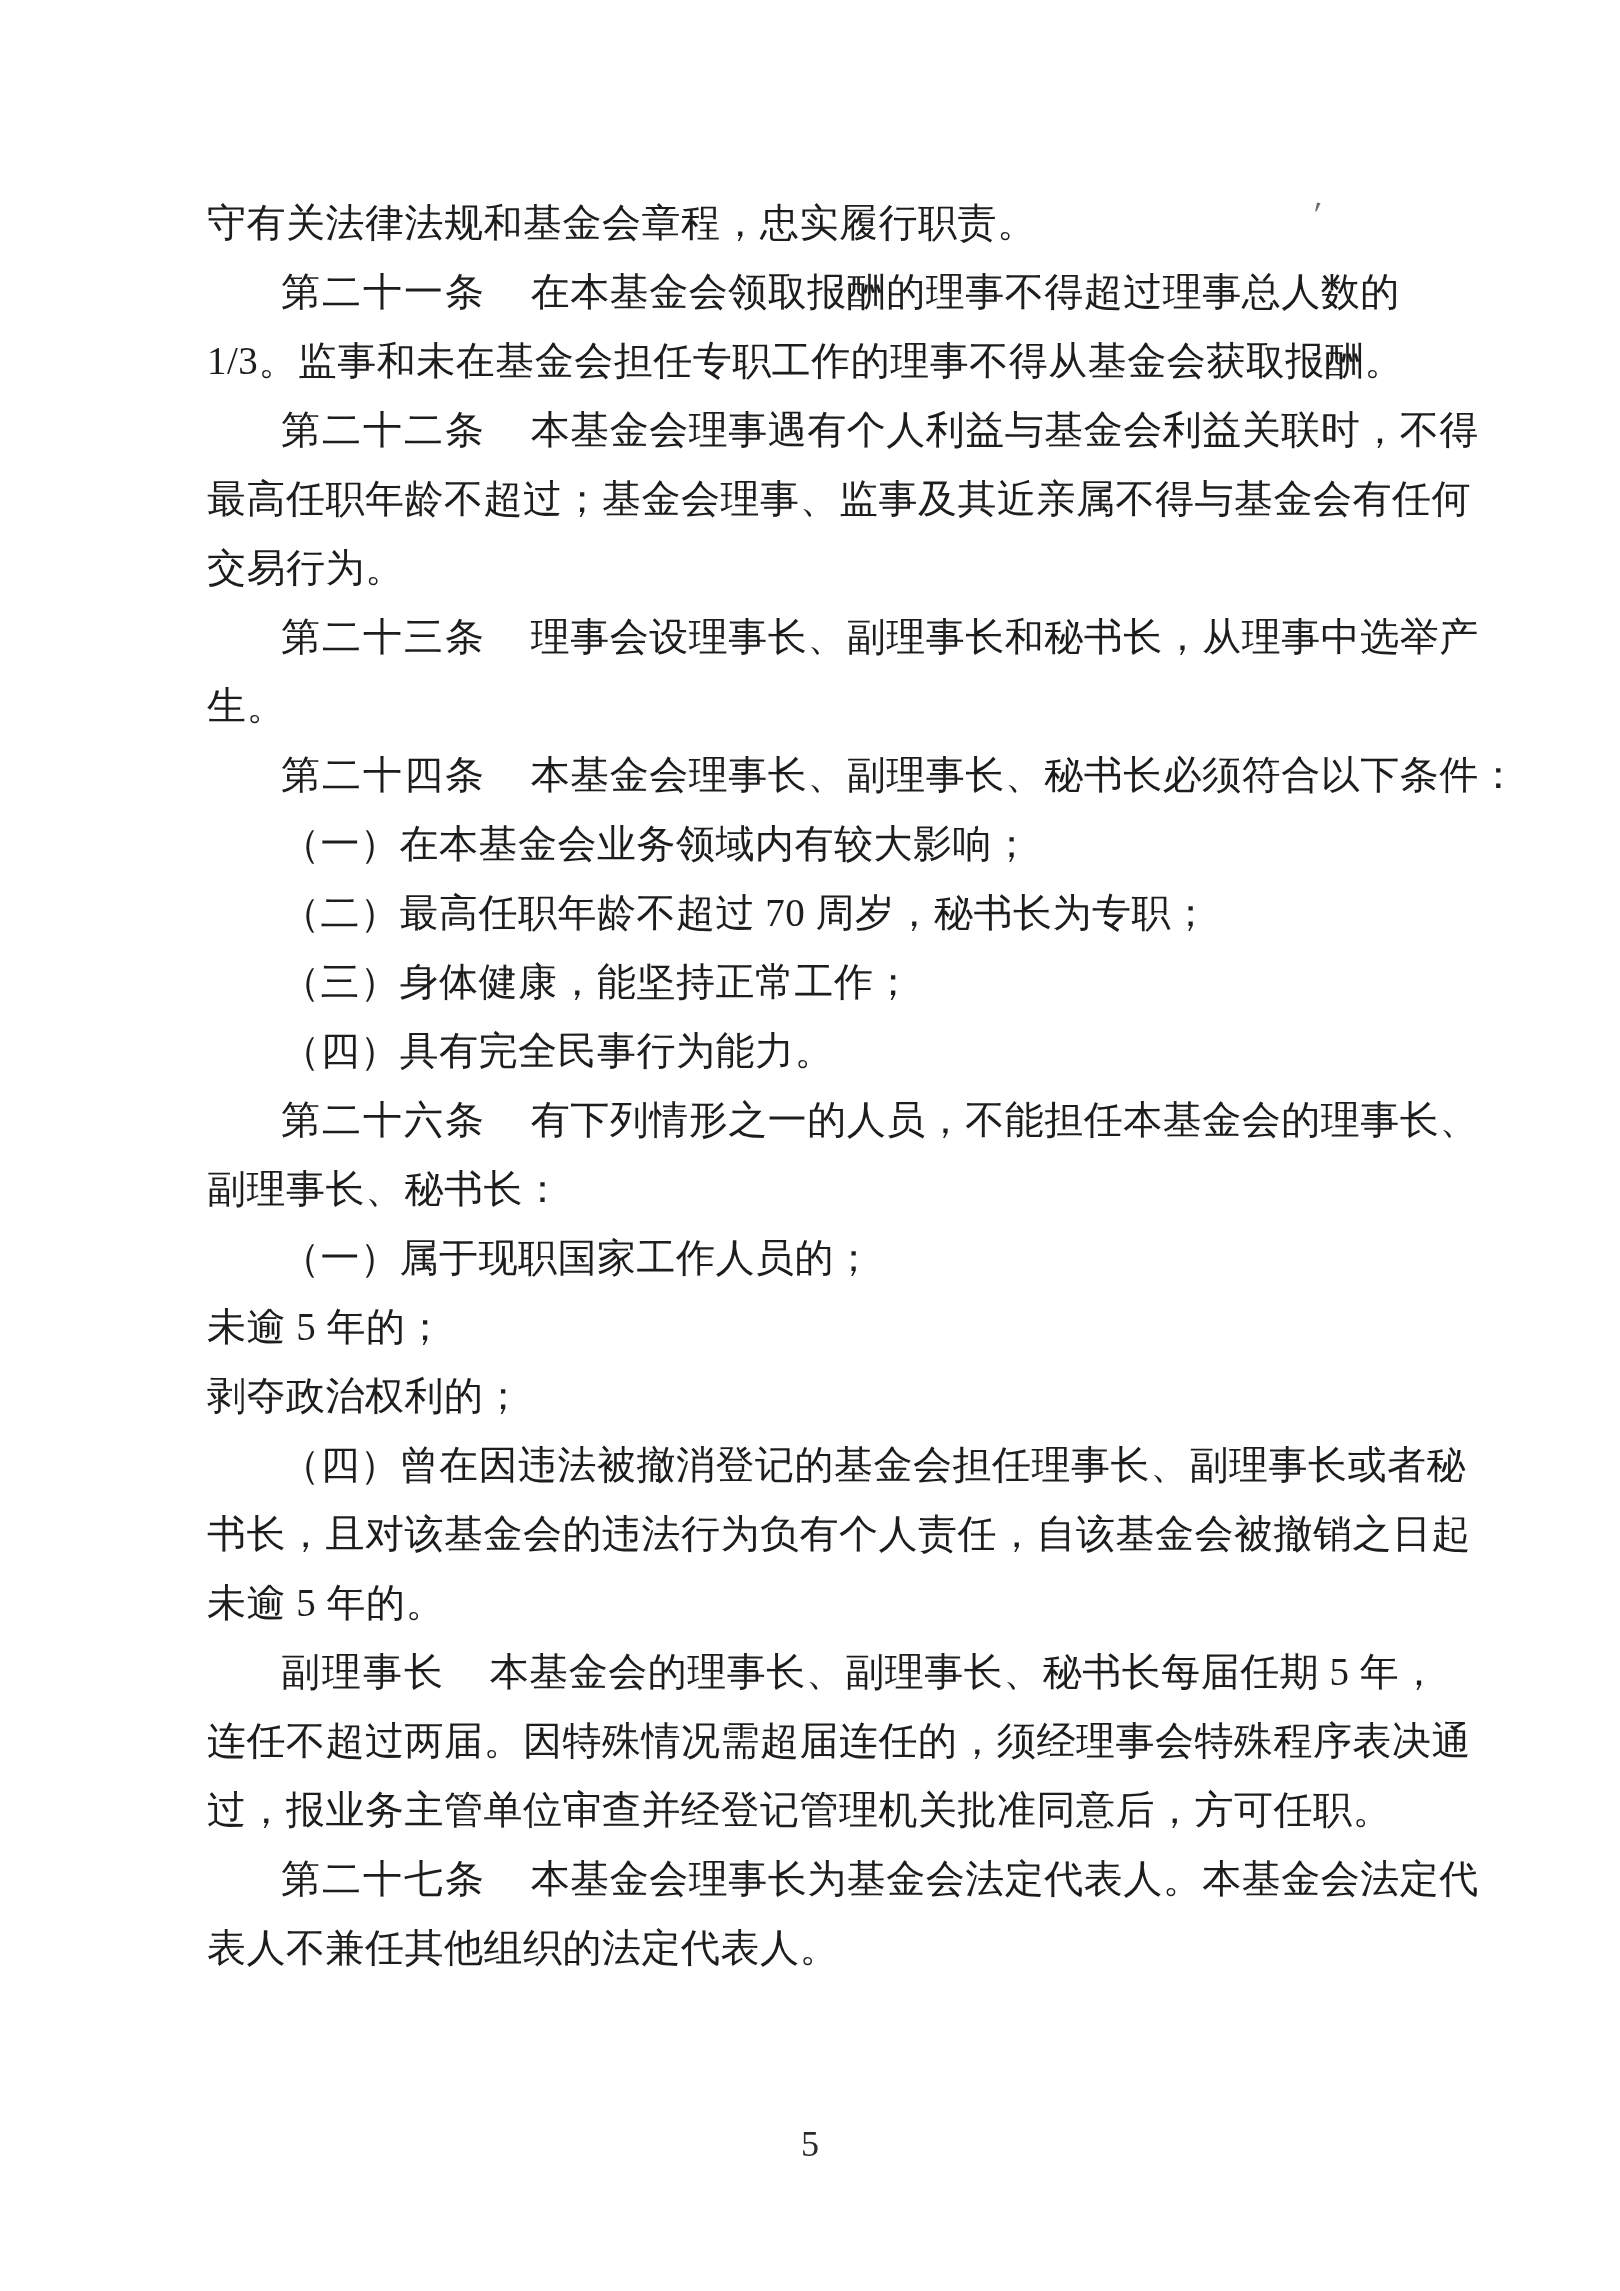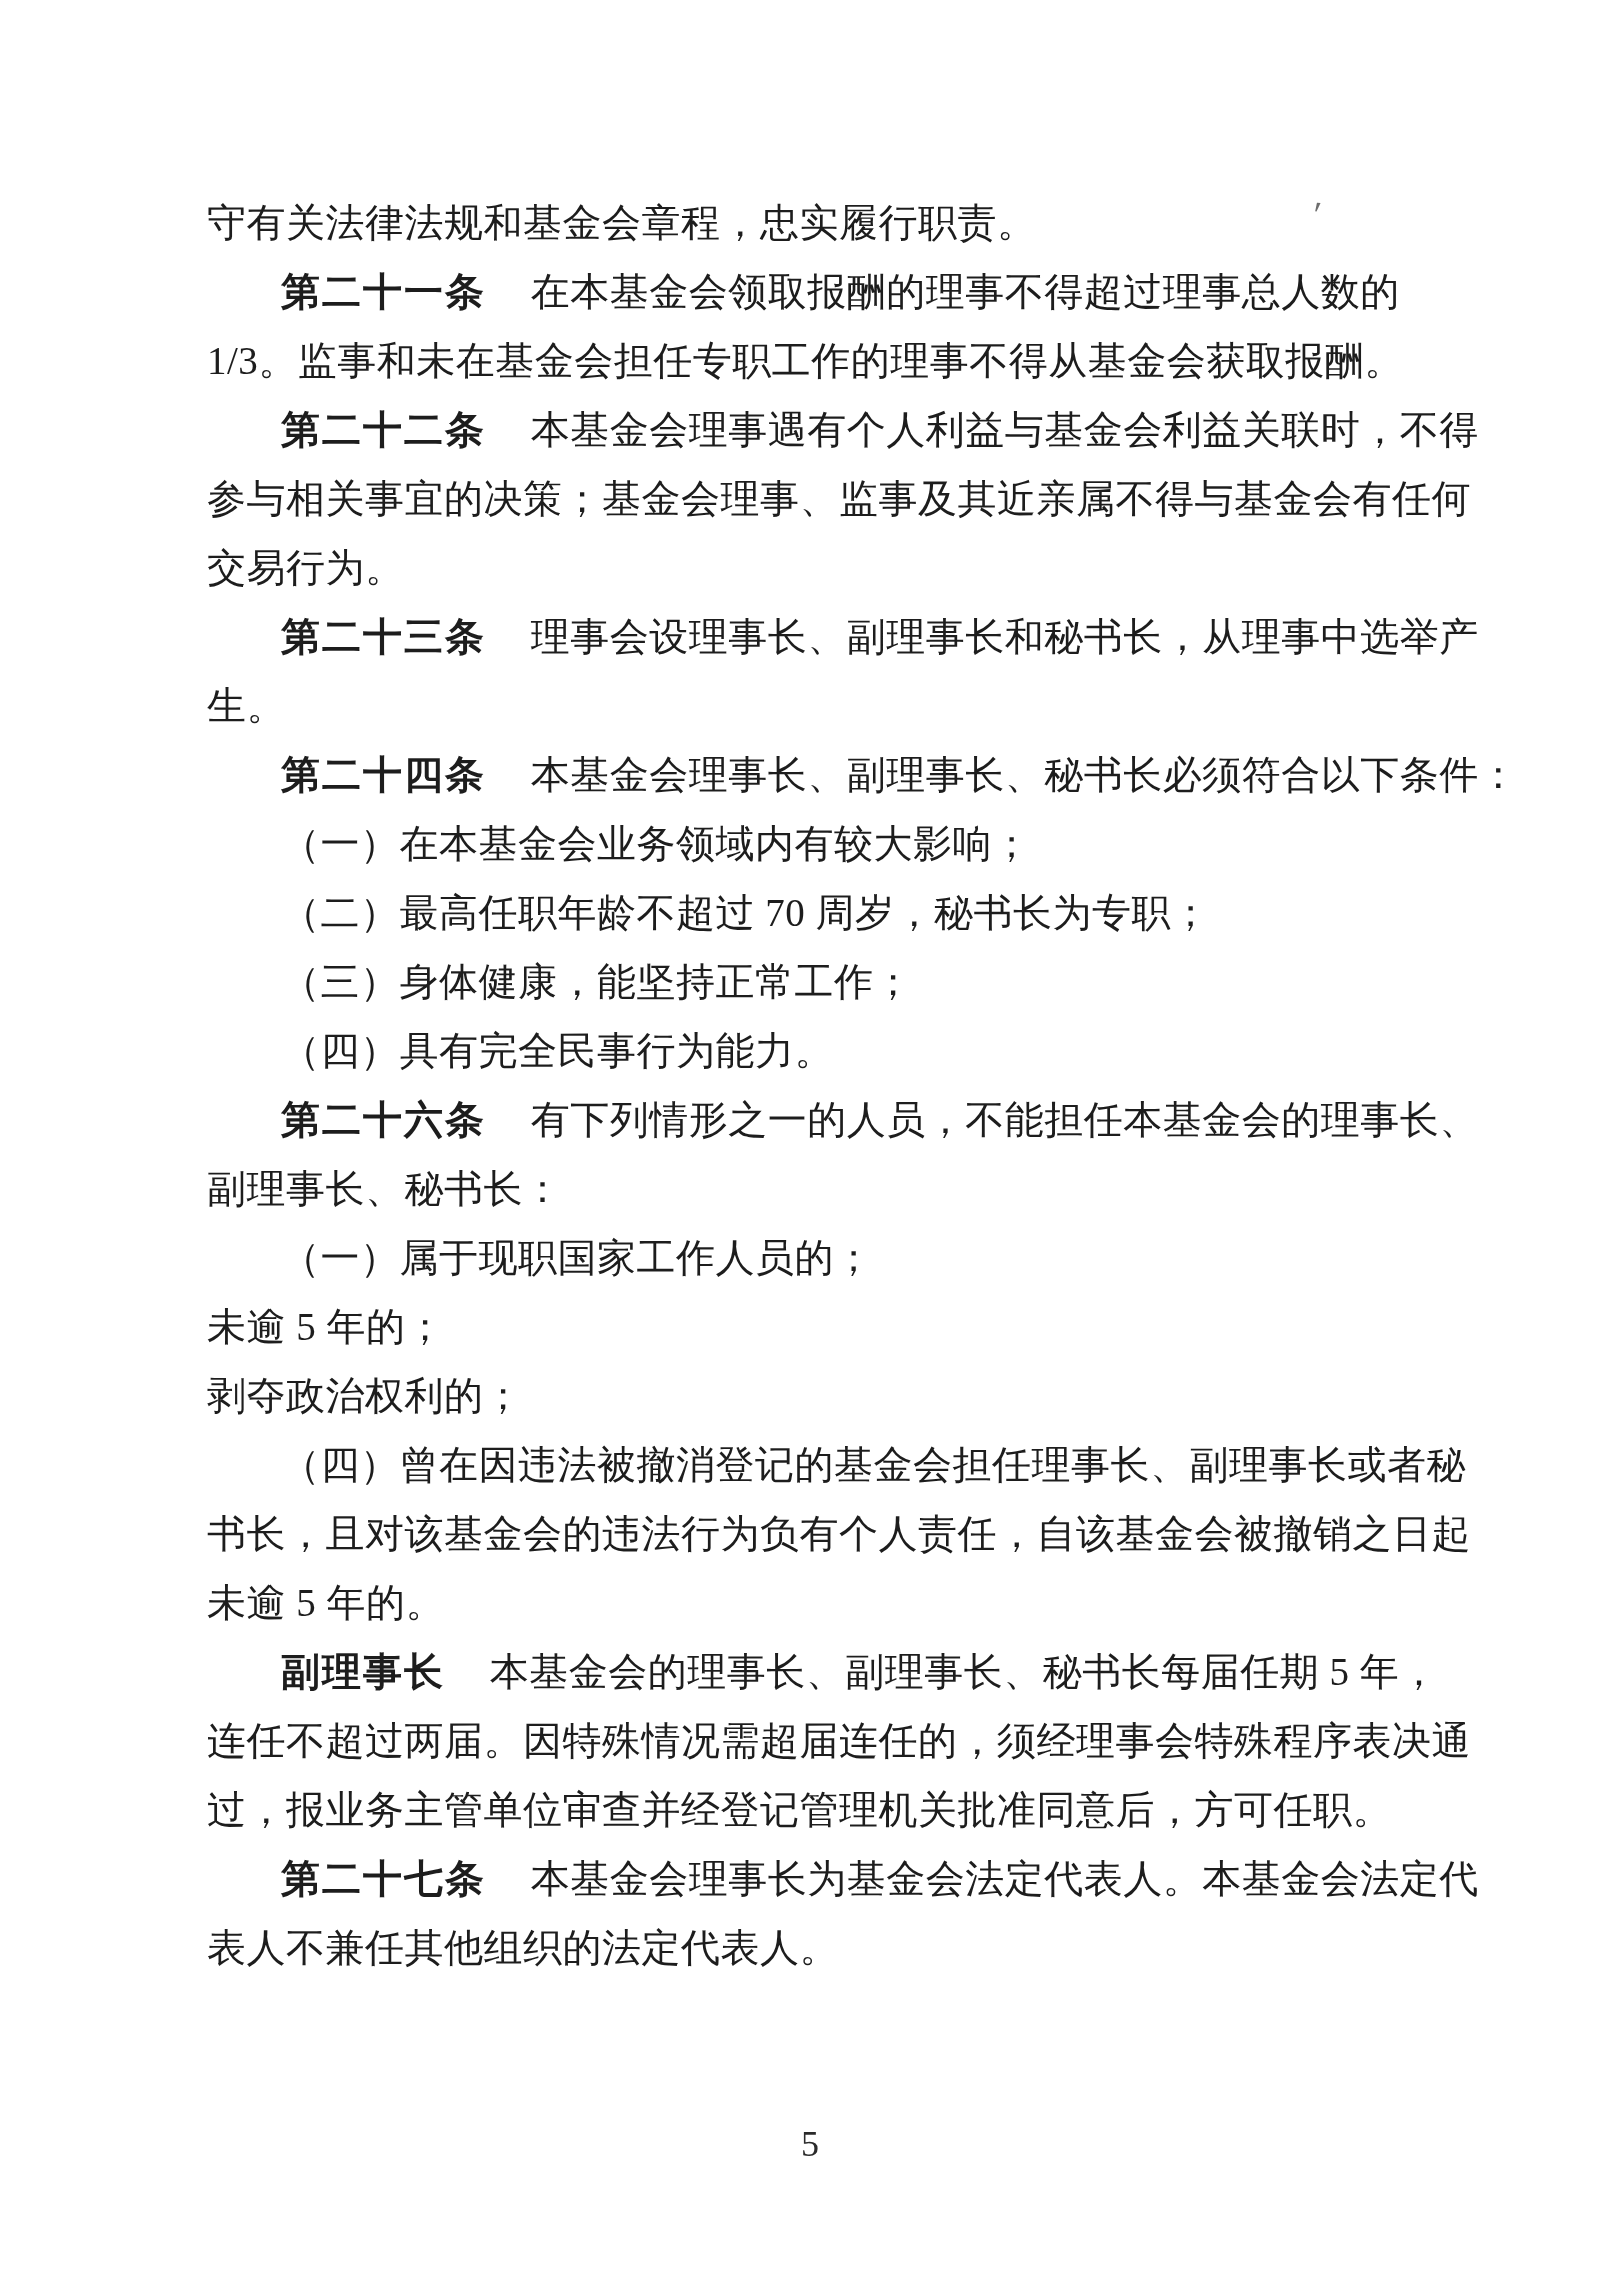--- a/index.html
+++ b/index.html
@@ -26,21 +26,21 @@
     line-height: 69px;
     letter-spacing: 0.5px;
   }
   .line {
     white-space: nowrap;
   }
   .line.indent {
     padding-left: 74px;
   }
   .art-label {
-    font-weight: 700;
+    font-weight: 400;
     font-family: "Liberation Sans", "DejaVu Sans", sans-serif;
     letter-spacing: 2px;
     margin-right: 1.15em;
   }
   .pagenum {
     position: absolute;
     top: 2125px;
     left: 0;
     width: 1620px;
     text-align: center;
@@ -63,21 +63,21 @@
 <body>
 
 <div class="page">
   <span class="stray">′</span>
 
   <div class="textblock" id="textblock">
       <div class="line">守有关法律法规和基金会章程，忠实履行职责。</div>
       <div class="line indent"><span class="art-label">第二十一条</span>在本基金会领取报酬的理事不得超过理事总人数的</div>
       <div class="line">1/3。监事和未在基金会担任专职工作的理事不得从基金会获取报酬。</div>
       <div class="line indent"><span class="art-label">第二十二条</span>本基金会理事遇有个人利益与基金会利益关联时，不得</div>
-      <div class="line">参与相关事宜的决策；基金会理事、监事及其近亲属不得与基金会有任何</div>
+      <div class="line">最高任职年龄不超过；基金会理事、监事及其近亲属不得与基金会有任何</div>
       <div class="line">交易行为。</div>
       <div class="line indent"><span class="art-label">第二十三条</span>理事会设理事长、副理事长和秘书长，从理事中选举产</div>
       <div class="line">生。</div>
       <div class="line indent"><span class="art-label">第二十四条</span>本基金会理事长、副理事长、秘书长必须符合以下条件：</div>
       <div class="line indent">（一）在本基金会业务领域内有较大影响；</div>
       <div class="line indent">（二）最高任职年龄不超过 70 周岁，秘书长为专职；</div>
       <div class="line indent">（三）身体健康，能坚持正常工作；</div>
       <div class="line indent">（四）具有完全民事行为能力。</div>
       <div class="line indent"><span class="art-label">第二十六条</span>有下列情形之一的人员，不能担任本基金会的理事长、</div>
       <div class="line">副理事长、秘书长：</div>

